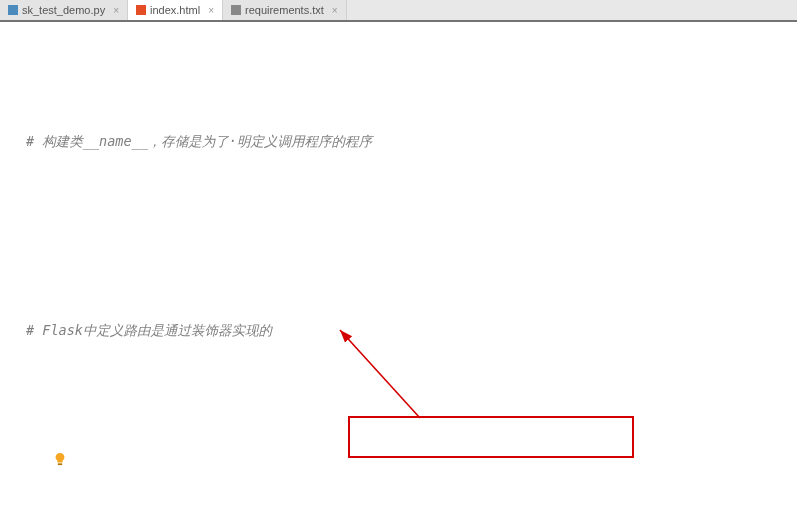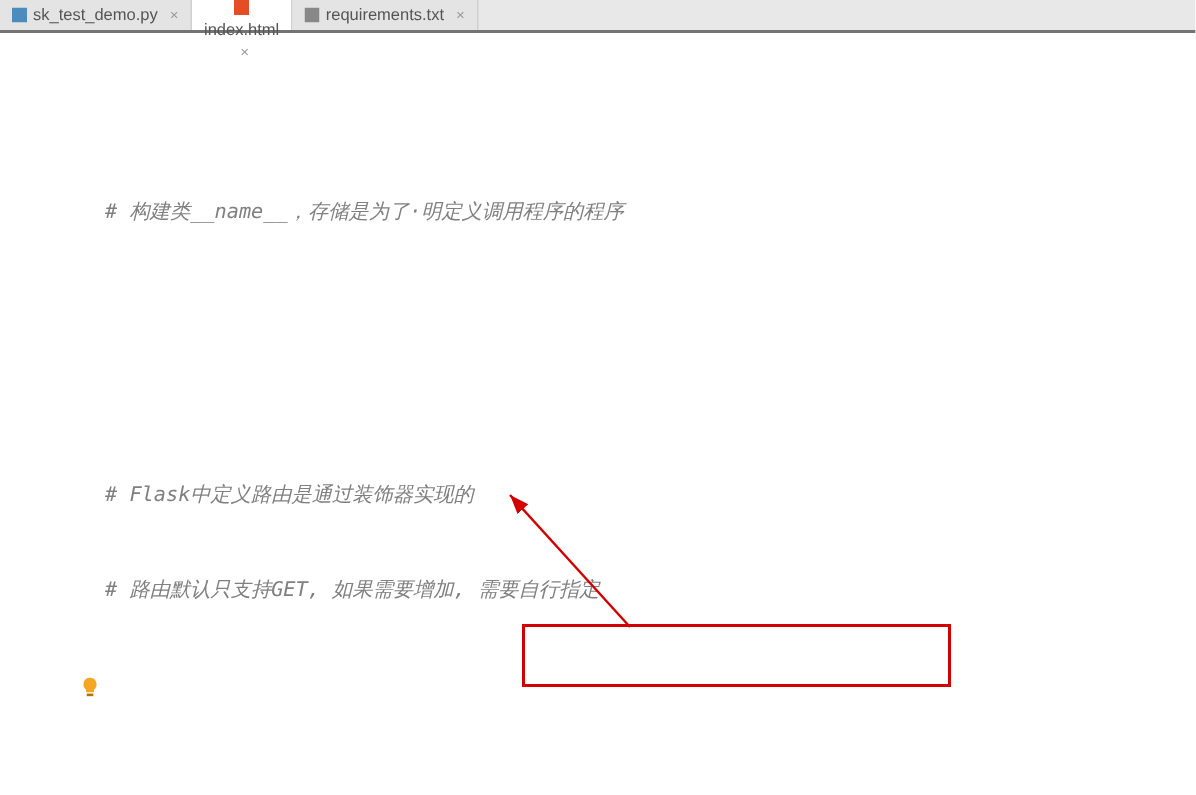--- a/index.html
+++ b/index.html
@@ -26,21 +26,21 @@
   .tab {
     display: flex;
     align-items: center;
     padding: 0 8px;
     border-right: 1px solid #d0d0d0;
     gap: 4px;
     background: #e4e4e4;
     color: #555;
     cursor: pointer;
   }
-  .tab.active { background: #ffffff; flex-direction: column; }
+  .tab.active { background: #ffffff; }
   .tab .file-icon {
     width: 10px; height: 10px;
     display: inline-block;
   }
   .close-x { color: #999; font-size: 10px; margin-left: 4px; }
   .editor {
     padding: 4px 0 0 0;
     line-height: 21px;
     position: relative;
     white-space: pre;
@@ -51,21 +51,21 @@
     width: 22px;
   }
   .bulb {
     position: absolute;
     left: 4px;
     top: 408px;
     width: 14px; height: 14px;
     color: #f5a623;
   }
   .code { padding-left: 26px; }
-  .line { height: 21px; margin-left: 44px; }      
+  .line { height: 21px; }      
   .cmt { color: #808080; font-style: italic; }                           
   .id { color: #000000; }
   
   .callout-rect {
     position: absolute;
     border: 2px solid #d40000;
     left: 348px;
     top: 416px;
     width: 286px;
     height: 42px;
@@ -118,21 +118,20 @@
           <path fill="#f5a623" d="M8 1a5 5 0 00-3 9v2h6v-2a5 5 0 00-3-9z"></path>
           <rect x="5.5" y="13" width="5" height="2" fill="#b37400"></rect>
         </svg>
     </span>
   </div>
   <div class="code">
     <div class="line"><span class="cmt"># 构建类__name__，存储是为了·明定义调用程序的程序</span></div>
     <div class="line"></div>
     <div class="line"></div>
     <div class="line"><span class="cmt"># Flask中定义路由是通过装饰器实现的</span></div>
-    <div class="line"><span class="cmt"># 路由默认只支持GET, 如果需要增加, 需要自行指定</span></div>
     
     
     
     
     
     
     
     
     
     

